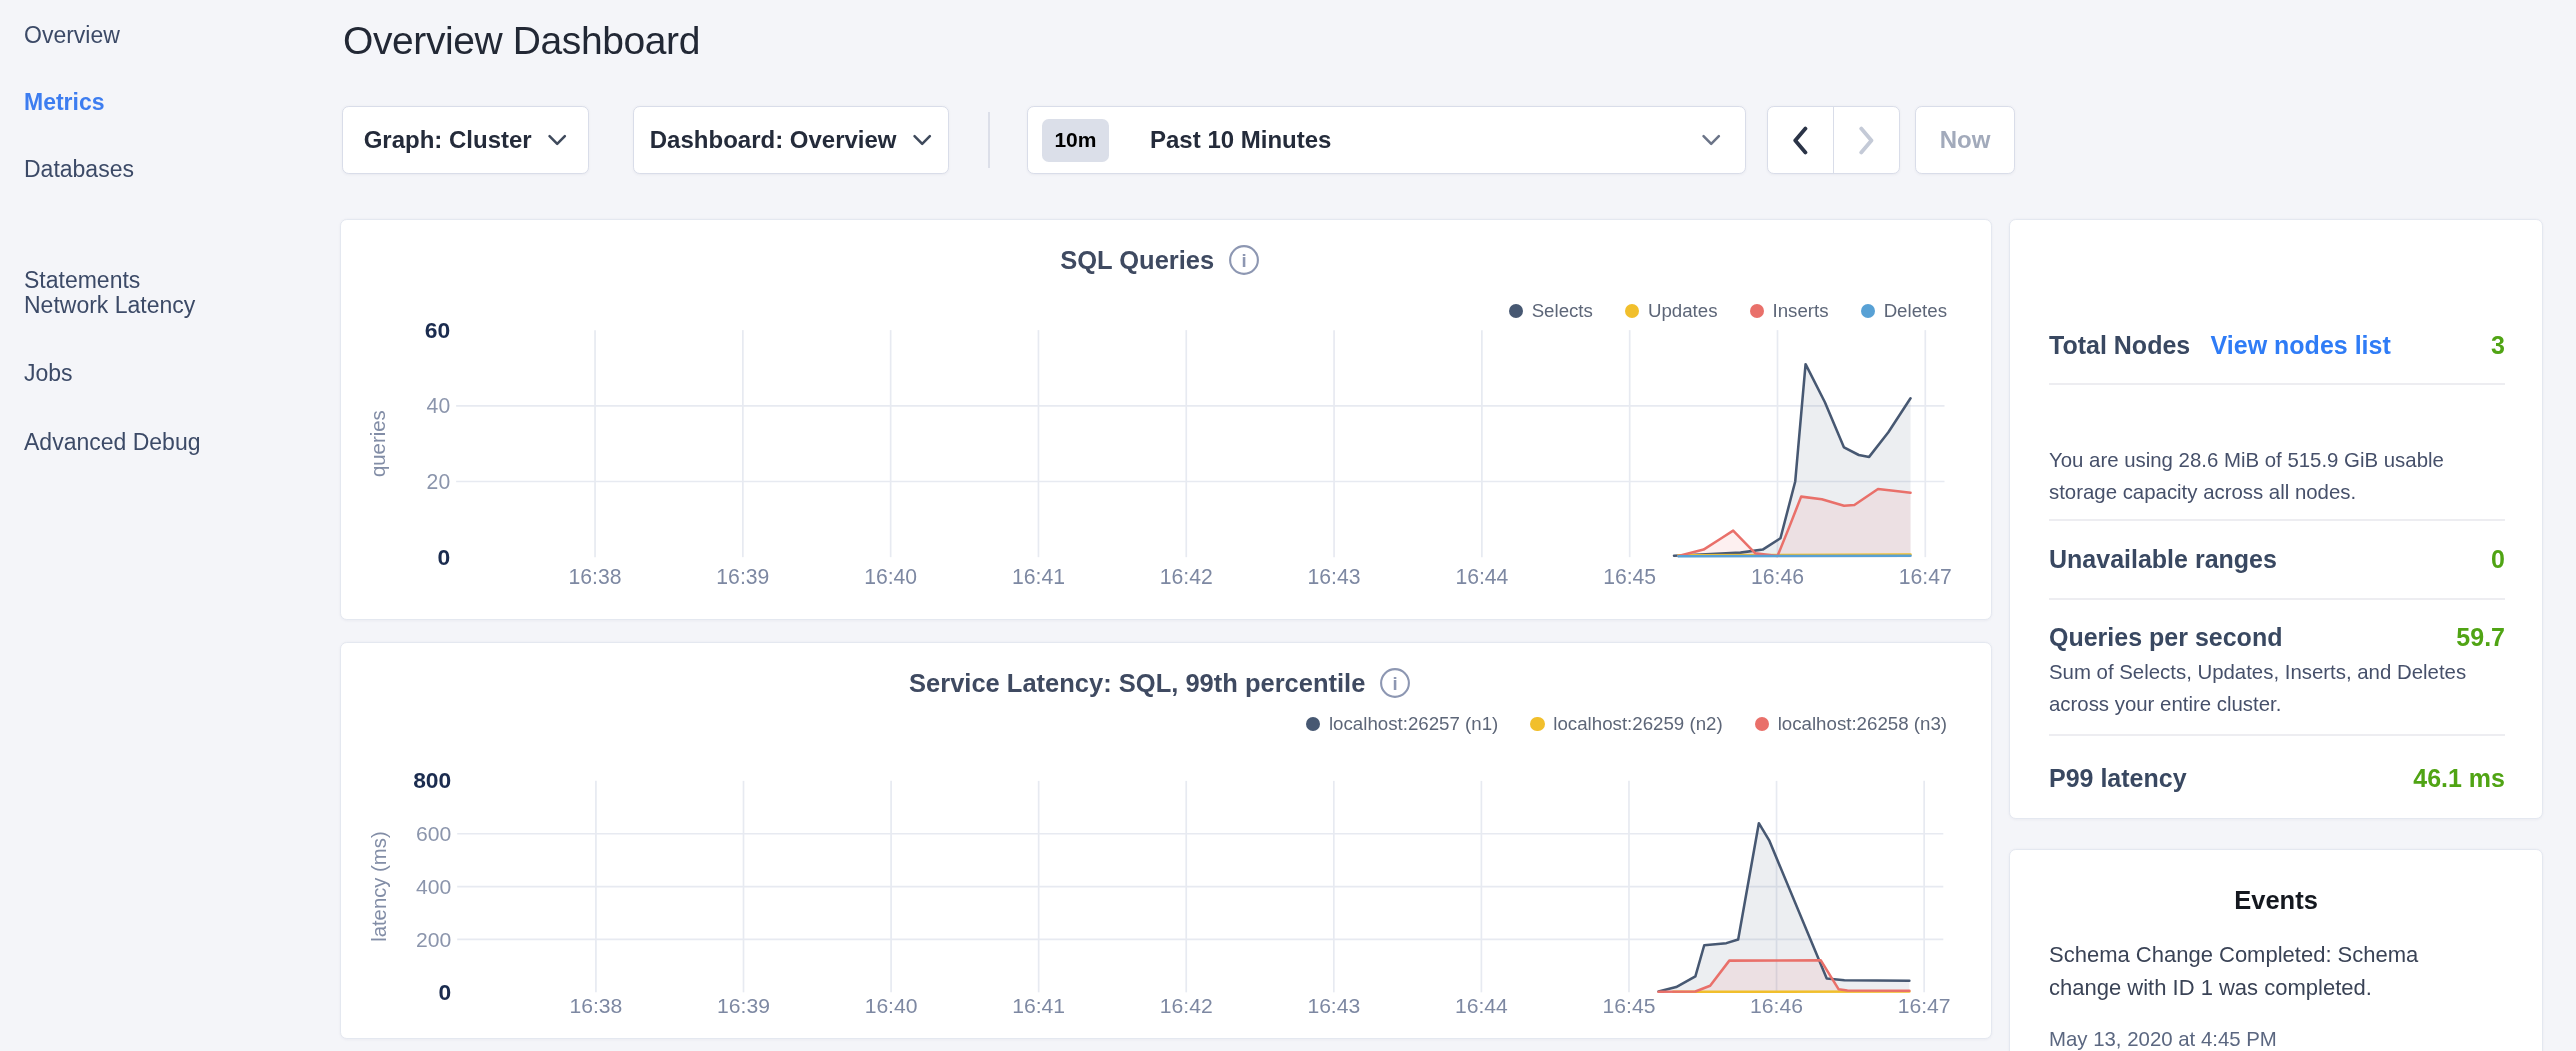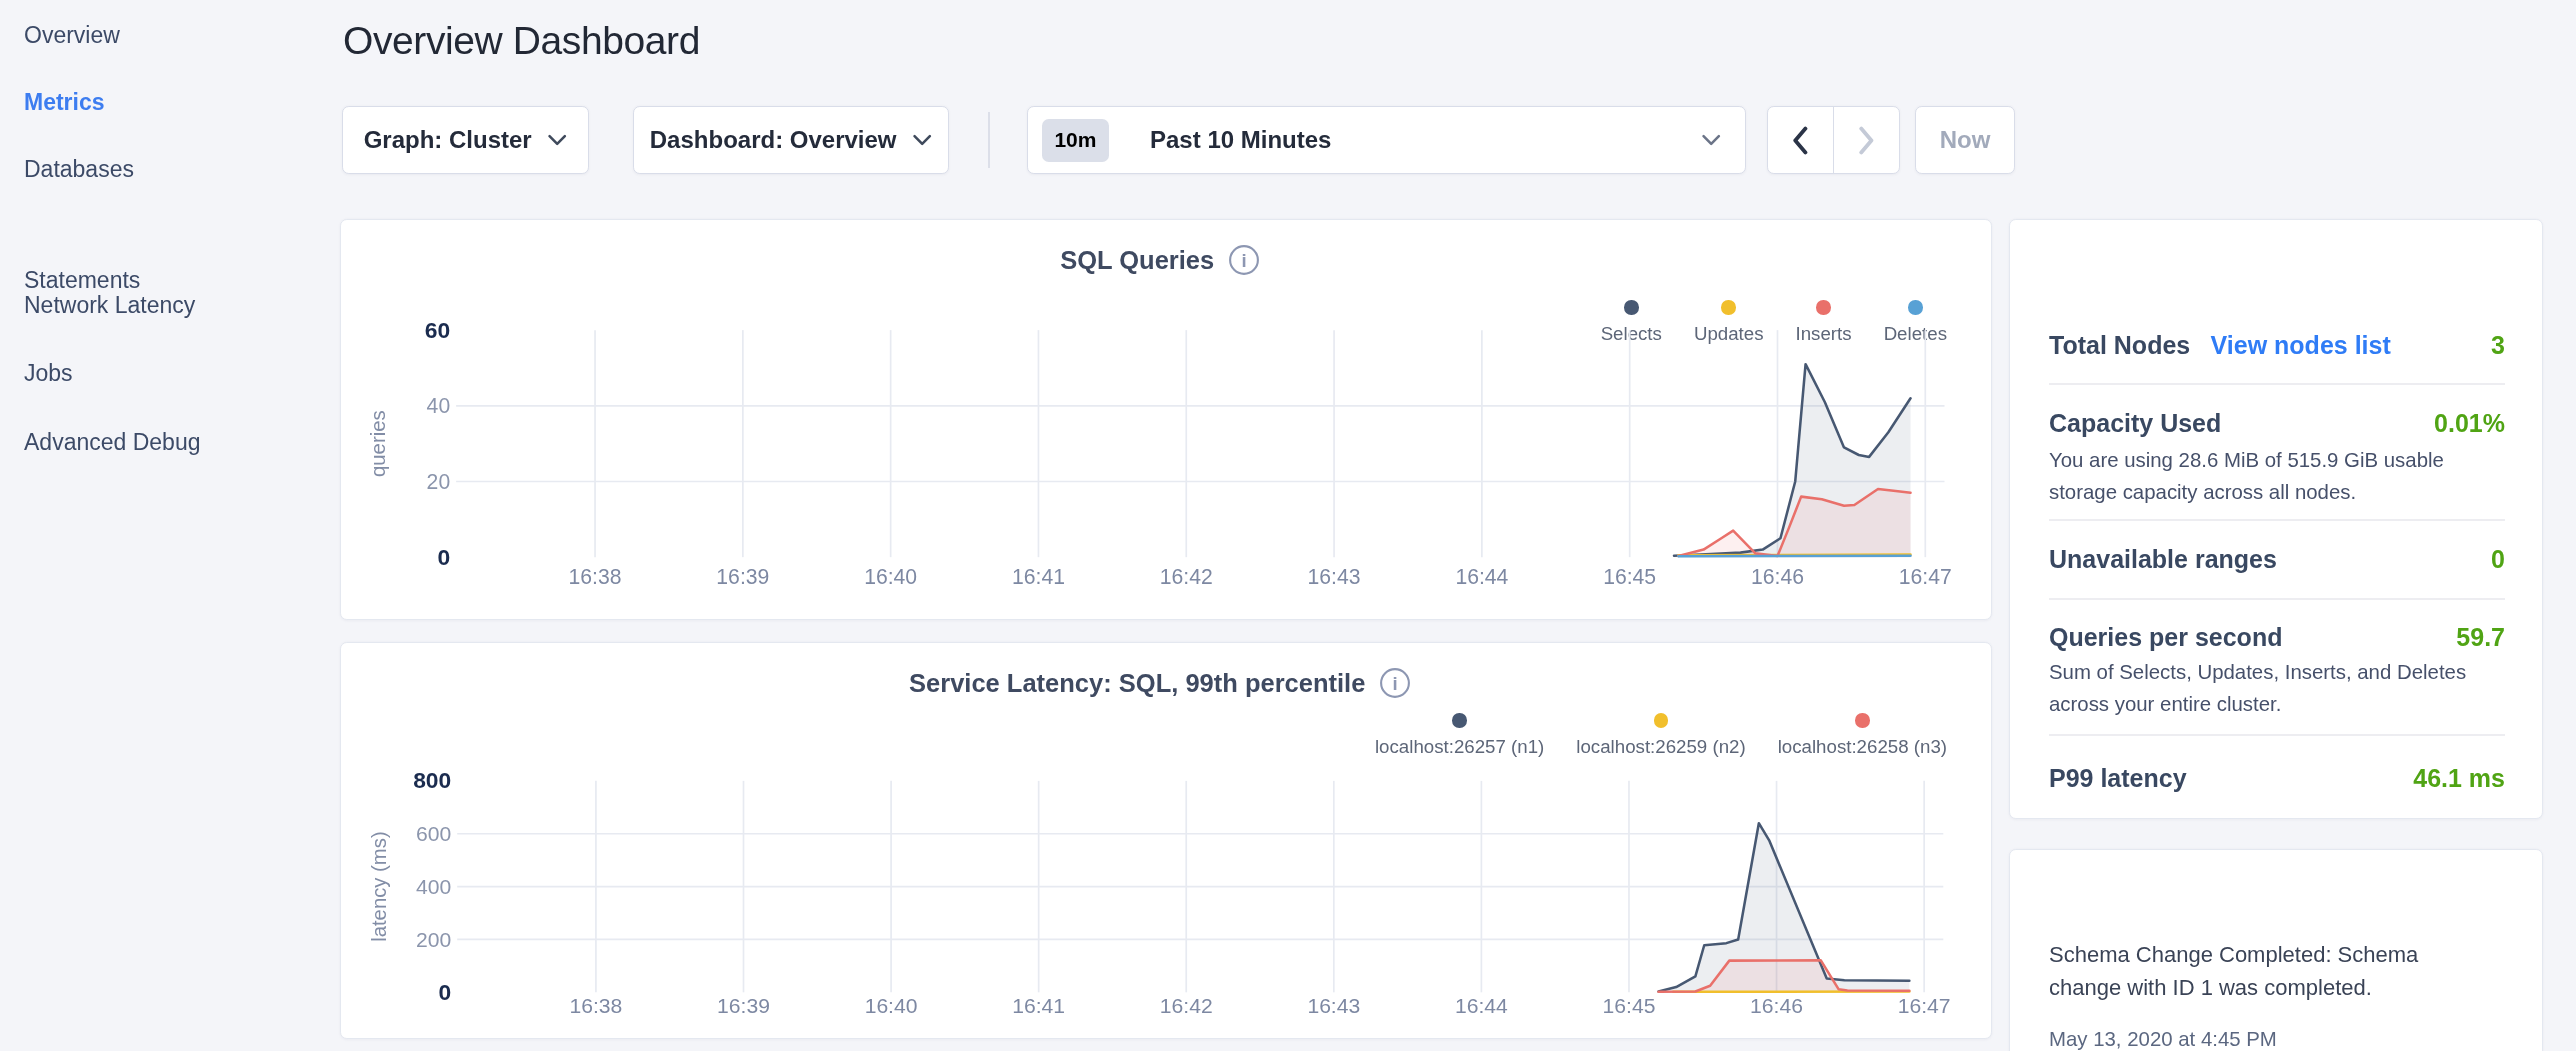--- a/index.html
+++ b/index.html
@@ -70,21 +70,21 @@
   #card-chart-1 { left: 340px; top: 642px;  width: 1652px; height: 397px; }
   .chart-title-row {
     position: absolute; left: 0; right: 12px; top: 24px;
     display: flex; align-items: center; justify-content: center; gap: 13.6px;
   }
   .chart-title { font-size: 25.5px; font-weight: bold; color: #3f4a61; }
   .info-icon { display: inline-flex; cursor: pointer; }
   .legend { position: absolute; display: flex; gap: 32px; align-items: center; }
   #legend-0 { right: 44px; top: 80px; }
   #legend-1 { right: 44px; top: 70px; }
-  .legend-item { display: flex; align-items: center; gap: 8.5px; font-size: 18.7px; color: #5d6678; cursor: pointer; flex-direction: column; }
+  .legend-item { display: flex; align-items: center; gap: 8.5px; font-size: 18.7px; color: #5d6678; cursor: pointer; }
   .legend-dot { width: 14.5px; height: 14.5px; border-radius: 50%; display: inline-block; }
   .chart-svg { position: absolute; inset: 0; width: 100%; height: 100%; }
 
   
   #summary-card { left: 2009px; top: 219px; width: 534px; height: 600px; }
   #events-card  { left: 2009px; top: 849px; width: 534px; height: 255px; }
   .panel-title { position: absolute; left: 0; right: 0; text-align: center; font-size: 25.5px; font-weight: bold; color: #14181f; }
   #summary-card .panel-title { top: 37px; }
   #events-card  .panel-title { top: 36px; }
   .srow { position: absolute; left: 39px; right: 37px; display: flex; align-items: baseline; }
@@ -284,24 +284,20 @@
 
 <section class="card" id="summary-card">
 
   <div class="srow" id="srow-0">
     <span class="lbl">Total Nodes</span>
     <span class="link">View nodes list</span>
     <span class="val">3</span>
   </div>
   <div class="sdivider" id="sdiv-0"></div>
 
-  <div class="srow" id="srow-1">
-    <span class="lbl">Capacity Used</span>
-    <span class="val">0.01%</span>
-  </div>
   <p class="sdesc sdesc-1">You are using 28.6 MiB of 515.9 GiB usable storage capacity across all nodes.</p>
   <div class="sdivider" id="sdiv-1"></div>
 
   <div class="srow" id="srow-2">
     <span class="lbl">Unavailable ranges</span>
     <span class="val">0</span>
   </div>
   <div class="sdivider" id="sdiv-2"></div>
 
   <div class="srow" id="srow-3">
@@ -311,16 +307,17 @@
   <p class="sdesc sdesc-3">Sum of Selects, Updates, Inserts, and Deletes across your entire cluster.</p>
   <div class="sdivider" id="sdiv-3"></div>
 
   <div class="srow" id="srow-4">
     <span class="lbl">P99 latency</span>
     <span class="val">46.1 ms</span>
   </div>
 </section>
 
 <section class="card" id="events-card">
+  <h3 class="panel-title">Events</h3>
   <div class="event-msg">Schema Change Completed: Schema change with ID 1 was completed.</div>
   <div class="event-time">May 13, 2020 at 4:45 PM</div>
 </section>
 
 
 </body></html>

